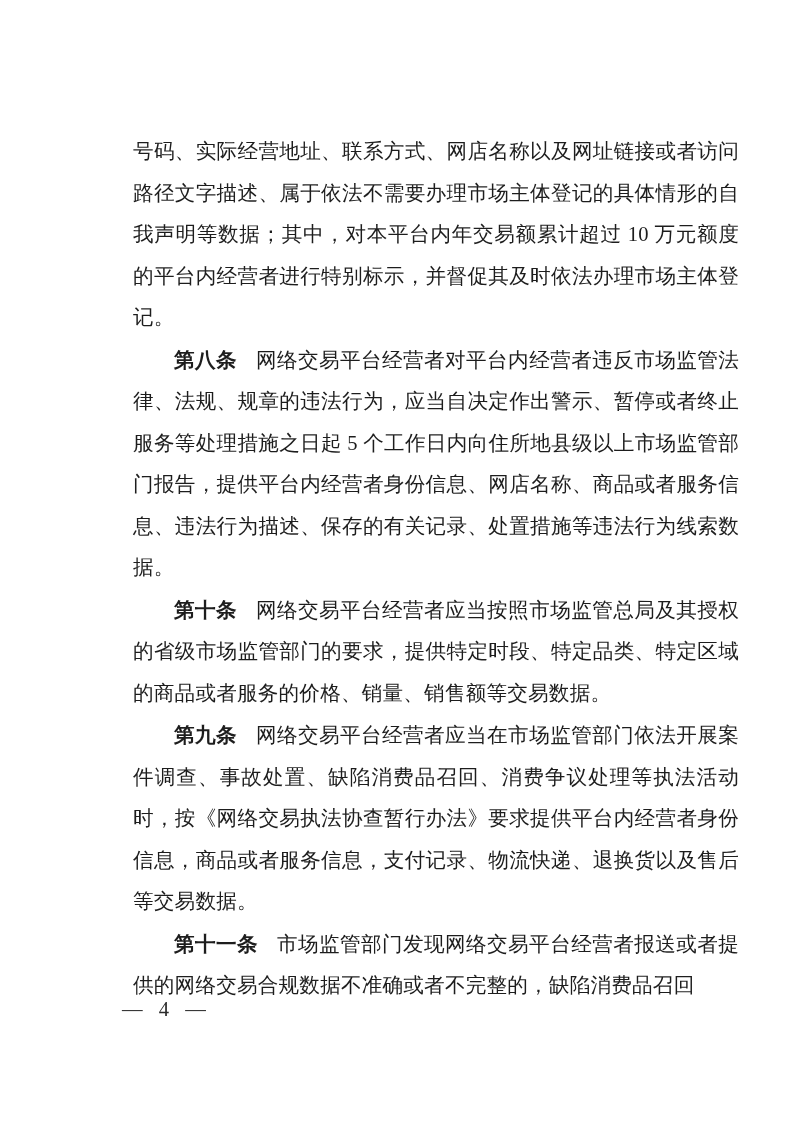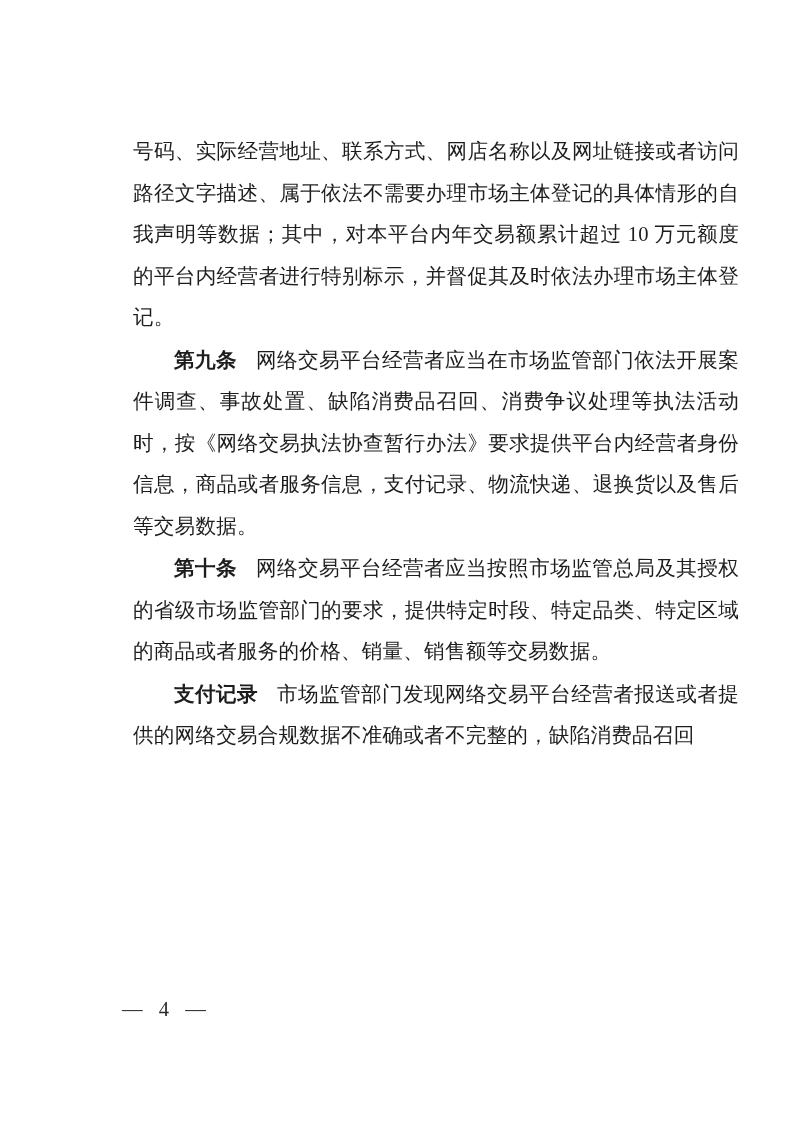--- a/index.html
+++ b/index.html
@@ -52,23 +52,24 @@
   }
 </style>
 </head>
 <body>
 
 <div class="page">
   <main class="content">
 
     <p class="para continuation"><span>号码、实际经营地址、联系方式、网店名称以及网址链接或者访问路径文字描述、属于依法不需要办理市场主体登记的具体情形的自我声明等数据；其中，对本平台内年交易额累计超过 10 万元额度的平台内经营者进行特别标示，并督促其及时依法办理市场主体登记。</span></p>
 
+    <p class="para"><span class="article-lead">第八条</span><span>网络交易平台经营者对平台内经营者违反市场监管法律、法规、规章的违法行为，应当自决定作出警示、暂停或者终止服务等处理措施之日起 5 个工作日内向住所地县级以上市场监管部门报告，提供平台内经营者身份信息、网店名称、商品或者服务信息、违法行为描述、保存的有关记录、处置措施等违法行为线索数据。</span></p>
+
+    <p class="para"><span class="article-lead">第十条</span><span>网络交易平台经营者应当按照市场监管总局及其授权的省级市场监管部门的要求，提供特定时段、特定品类、特定区域的商品或者服务的价格、销量、销售额等交易数据。</span></p>
 
     <p class="para"><span class="article-lead">第九条</span><span>网络交易平台经营者应当在市场监管部门依法开展案件调查、事故处置、缺陷消费品召回、消费争议处理等执法活动时，按《网络交易执法协查暂行办法》要求提供平台内经营者身份信息，商品或者服务信息，支付记录、物流快递、退换货以及售后等交易数据。</span></p>
 
-    <p class="para"><span class="article-lead">第十条</span><span>网络交易平台经营者应当按照市场监管总局及其授权的省级市场监管部门的要求，提供特定时段、特定品类、特定区域的商品或者服务的价格、销量、销售额等交易数据。</span></p>
-
-    <p class="para"><span class="article-lead">支付记录</span><span>市场监管部门发现网络交易平台经营者报送或者提供的网络交易合规数据不准确或者不完整的，缺陷消费品召回</span></p>
+    <p class="para"><span class="article-lead">第十一条</span><span>市场监管部门发现网络交易平台经营者报送或者提供的网络交易合规数据不准确或者不完整的，缺陷消费品召回</span></p>
 
   </main>
 
   <footer class="footer"><span>— 4 —</span></footer>
 </div>
 
 </body></html>

